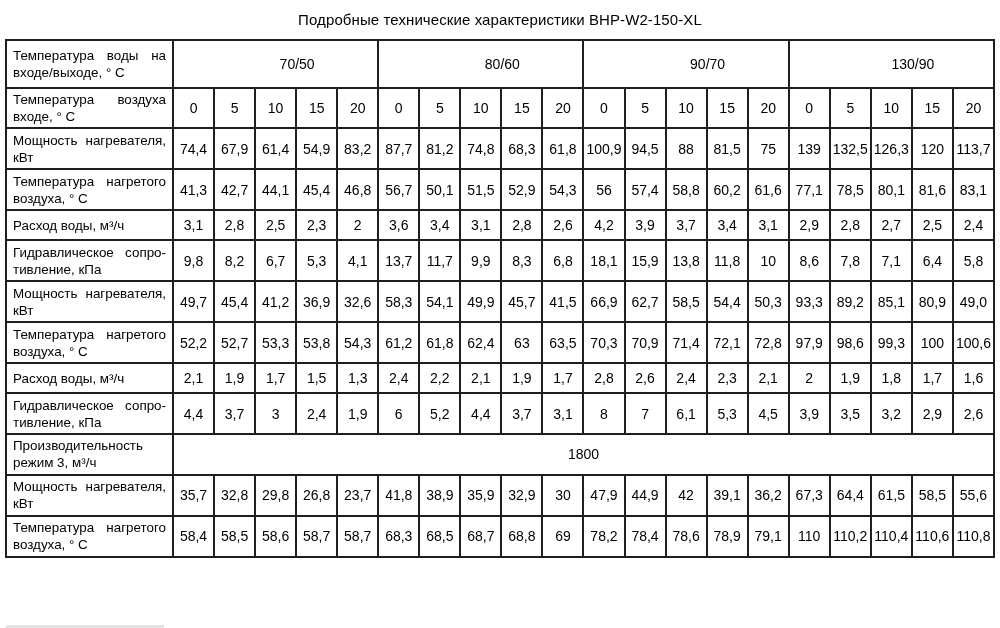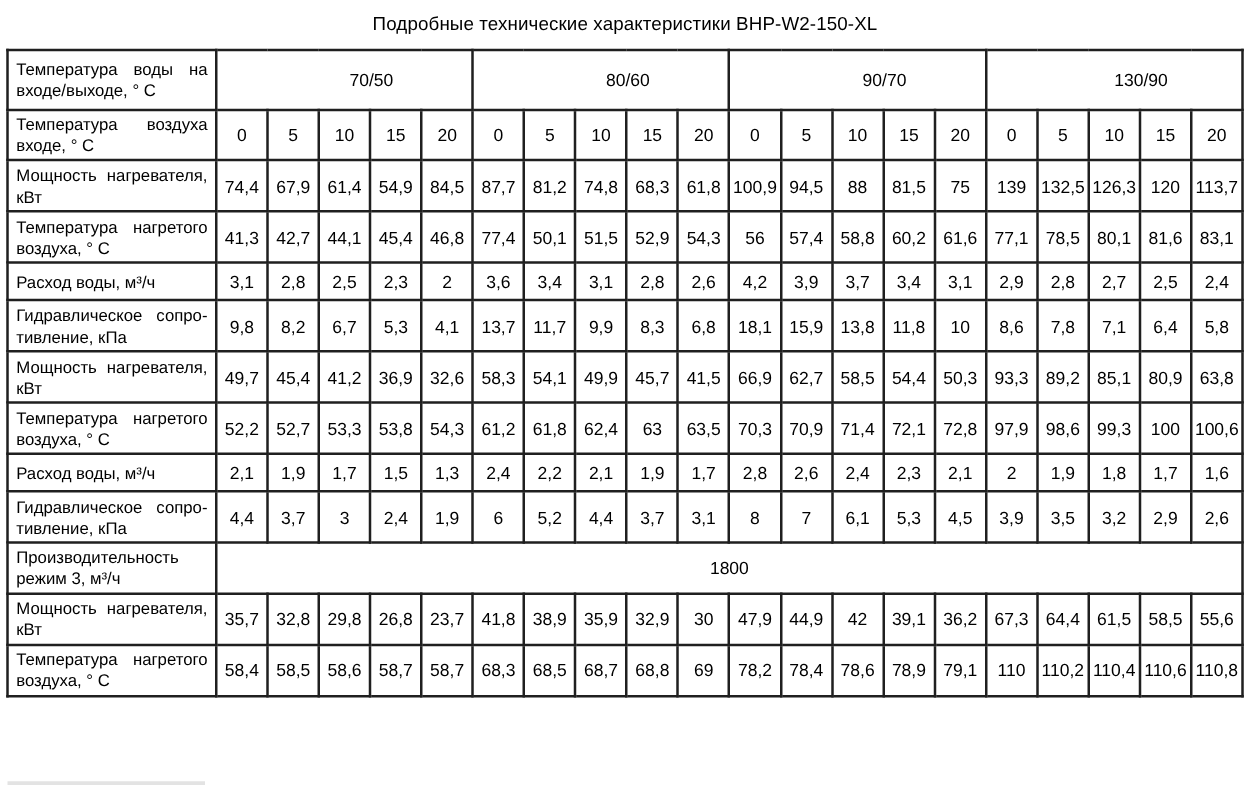--- a/index.html
+++ b/index.html
@@ -121,21 +121,21 @@
           <td>10</td>
           <td>15</td>
           <td>20</td>
         </tr>
         <tr class="r-two">
           <td class="label">Мощность нагревателя, кВт</td>
           <td>74,4</td>
           <td>67,9</td>
           <td>61,4</td>
           <td>54,9</td>
-          <td>84,5</td>
+          <td>83,2</td>
           <td>87,7</td>
           <td>81,2</td>
           <td>74,8</td>
           <td>68,3</td>
           <td>61,8</td>
           <td>100,9</td>
           <td>94,5</td>
           <td>88</td>
           <td>81,5</td>
           <td>75</td>
@@ -145,21 +145,21 @@
           <td>120</td>
           <td>113,7</td>
         </tr>
         <tr class="r-two">
           <td class="label">Температура нагретого воздуха, ° С</td>
           <td>41,3</td>
           <td>42,7</td>
           <td>44,1</td>
           <td>45,4</td>
           <td>46,8</td>
-          <td>77,4</td>
+          <td>56,7</td>
           <td>50,1</td>
           <td>51,5</td>
           <td>52,9</td>
           <td>54,3</td>
           <td>56</td>
           <td>57,4</td>
           <td>58,8</td>
           <td>60,2</td>
           <td>61,6</td>
           <td>77,1</td>
@@ -228,21 +228,21 @@
           <td>41,5</td>
           <td>66,9</td>
           <td>62,7</td>
           <td>58,5</td>
           <td>54,4</td>
           <td>50,3</td>
           <td>93,3</td>
           <td>89,2</td>
           <td>85,1</td>
           <td>80,9</td>
-          <td>63,8</td>
+          <td>49,0</td>
         </tr>
         <tr class="r-two">
           <td class="label">Температура нагретого воздуха, ° С</td>
           <td>52,2</td>
           <td>52,7</td>
           <td>53,3</td>
           <td>53,8</td>
           <td>54,3</td>
           <td>61,2</td>
           <td>61,8</td>

